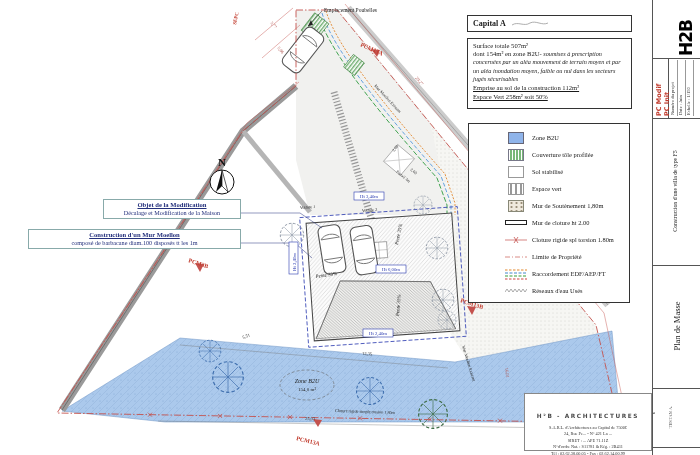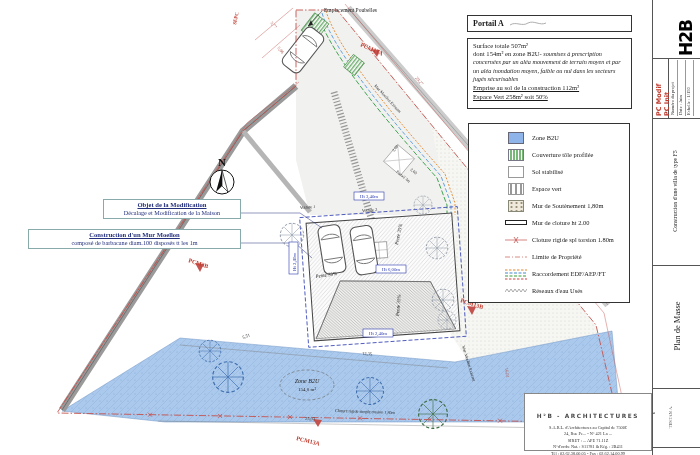--- a/index.html
+++ b/index.html
@@ -253,21 +253,21 @@
     </g>
 
     <g fill="none" stroke="#222" stroke-width=".8">
       <path d="M535,425 C570,400 642,396 649,408 C651,418 562,431 527,428"></path>
       <path d="M528,431 L655,413"></path>
       <path d="M600,420 C610,412 625,410 633,416"></path>
     </g>
   </svg>
 
   <div class="parcel-box">
-    <b>Portail A</b>
+    <b>Capital A</b>
     <svg class="parcel-scribble" width="40" height="10">
       <path d="M2,6 C8,2 14,8 20,4 C26,1 32,7 38,4" fill="none" stroke="#999" stroke-width=".8"></path>
     </svg>
   </div>
 
   <div class="surface-box">
     <span>Surface totale 507m²</span><br>
     <span>dont 154m² en zone B2U-</span>
     <span class="it">soumises à prescription concernées par un aléa mouvement de terrain moyen et par un aléa inondation moyen, faible ou nul dans les secteurs jugés sécurisables</span>
     <span class="ul">Emprise au sol de la construction 112m²</span>

